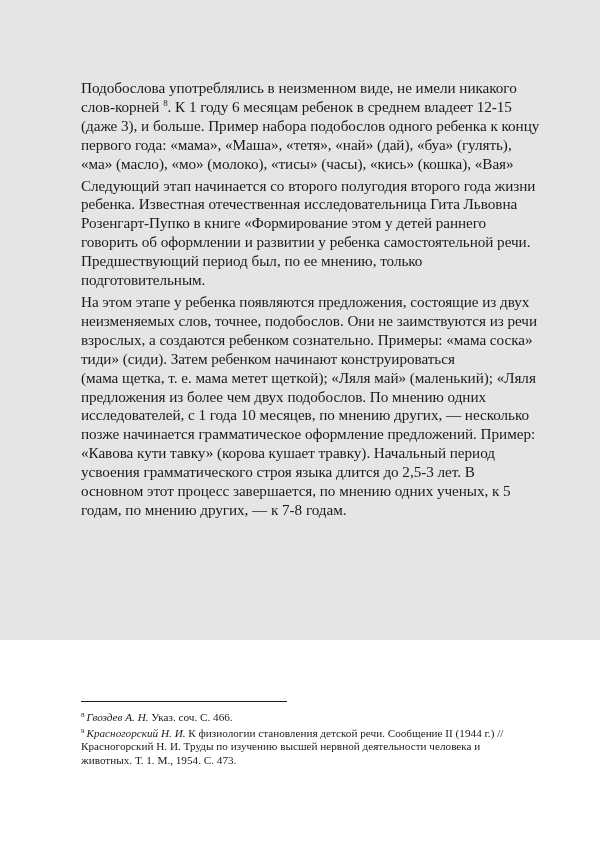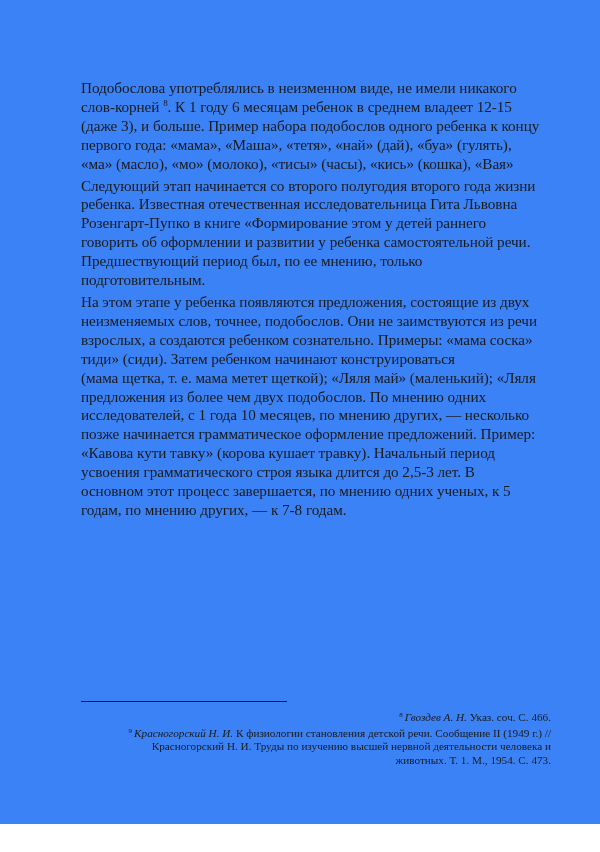--- a/index.html
+++ b/index.html
@@ -1,37 +1,37 @@
 <!DOCTYPE html>
 <html><head>
 <meta charset="utf-8">
 <style>
   html, body { margin: 0; padding: 0; background: #ffffff; }
   body { width: 600px; height: 852px; position: relative; overflow: hidden; }
   .page {
-    position: absolute; left: 0; top: 0; width: 600px; height: 824px;
-    background: #3b82f6; color: #1a1a1a;
+    position: absolute; left: 0; top: 0; width: 600px; height: 640px;
+    background: #e5e5e5; color: #1a1a1a;
     font-family: "Liberation Serif", "DejaVu Serif", serif;
   }
   .body-text {
     position: absolute; left: 81px; top: 79px; width: 460px;
     font-size: 15.2px; line-height: 18.9px; letter-spacing: -0.05px;
   }
   .para { margin: 0 0 3px 0; }
   .line { display: block; white-space: nowrap; }
   sup { font-size: 9px; line-height: 0; vertical-align: 6px; }
   .fn-rule {
     position: absolute; left: 81px; top: 701px; width: 206px; height: 1px;
     background: #1a1a1a;
   }
   .footnotes {
     position: absolute; left: 81px; top: 711px; width: 470px;
     font-size: 11.2px; line-height: 13.6px;
   }
-  .fn { margin: 0 0 2px 0; text-align: right; }
+  .fn { margin: 0 0 2px 0; }
   .fn .num { font-size: 7px; vertical-align: 4px; line-height: 0; margin-right: 2px; }
   .fn .author { font-style: italic; }
 </style>
 </head>
 <body>
 
 <div class="page">
   <div class="body-text">
     <p class="para">
       <span class="line">Подобослова употреблялись в неизменном виде, не имели никакого</span>
@@ -64,18 +64,18 @@
     </p>
   </div>
 
   <div class="fn-rule"></div>
 
   <div class="footnotes">
     <div class="fn">
       <span class="num">8</span><span class="author">Гвоздев А. Н.</span> <span>Указ. соч. С. 466.</span>
     </div>
     <div class="fn">
-      <span class="line"><span class="num">9</span><span class="author">Красногорский Н. И.</span> <span>К физиологии становления детской речи. Сообщение II (1949 г.) //</span></span>
+      <span class="line"><span class="num">9</span><span class="author">Красногорский Н. И.</span> <span>К физиологии становления детской речи. Сообщение II (1944 г.) //</span></span>
       <span class="line">Красногорский Н. И. Труды по изучению высшей нервной деятельности человека и</span>
       <span class="line">животных. Т. 1. М., 1954. С. 473.</span>
     </div>
   </div>
 </div>
 
 </body></html>

